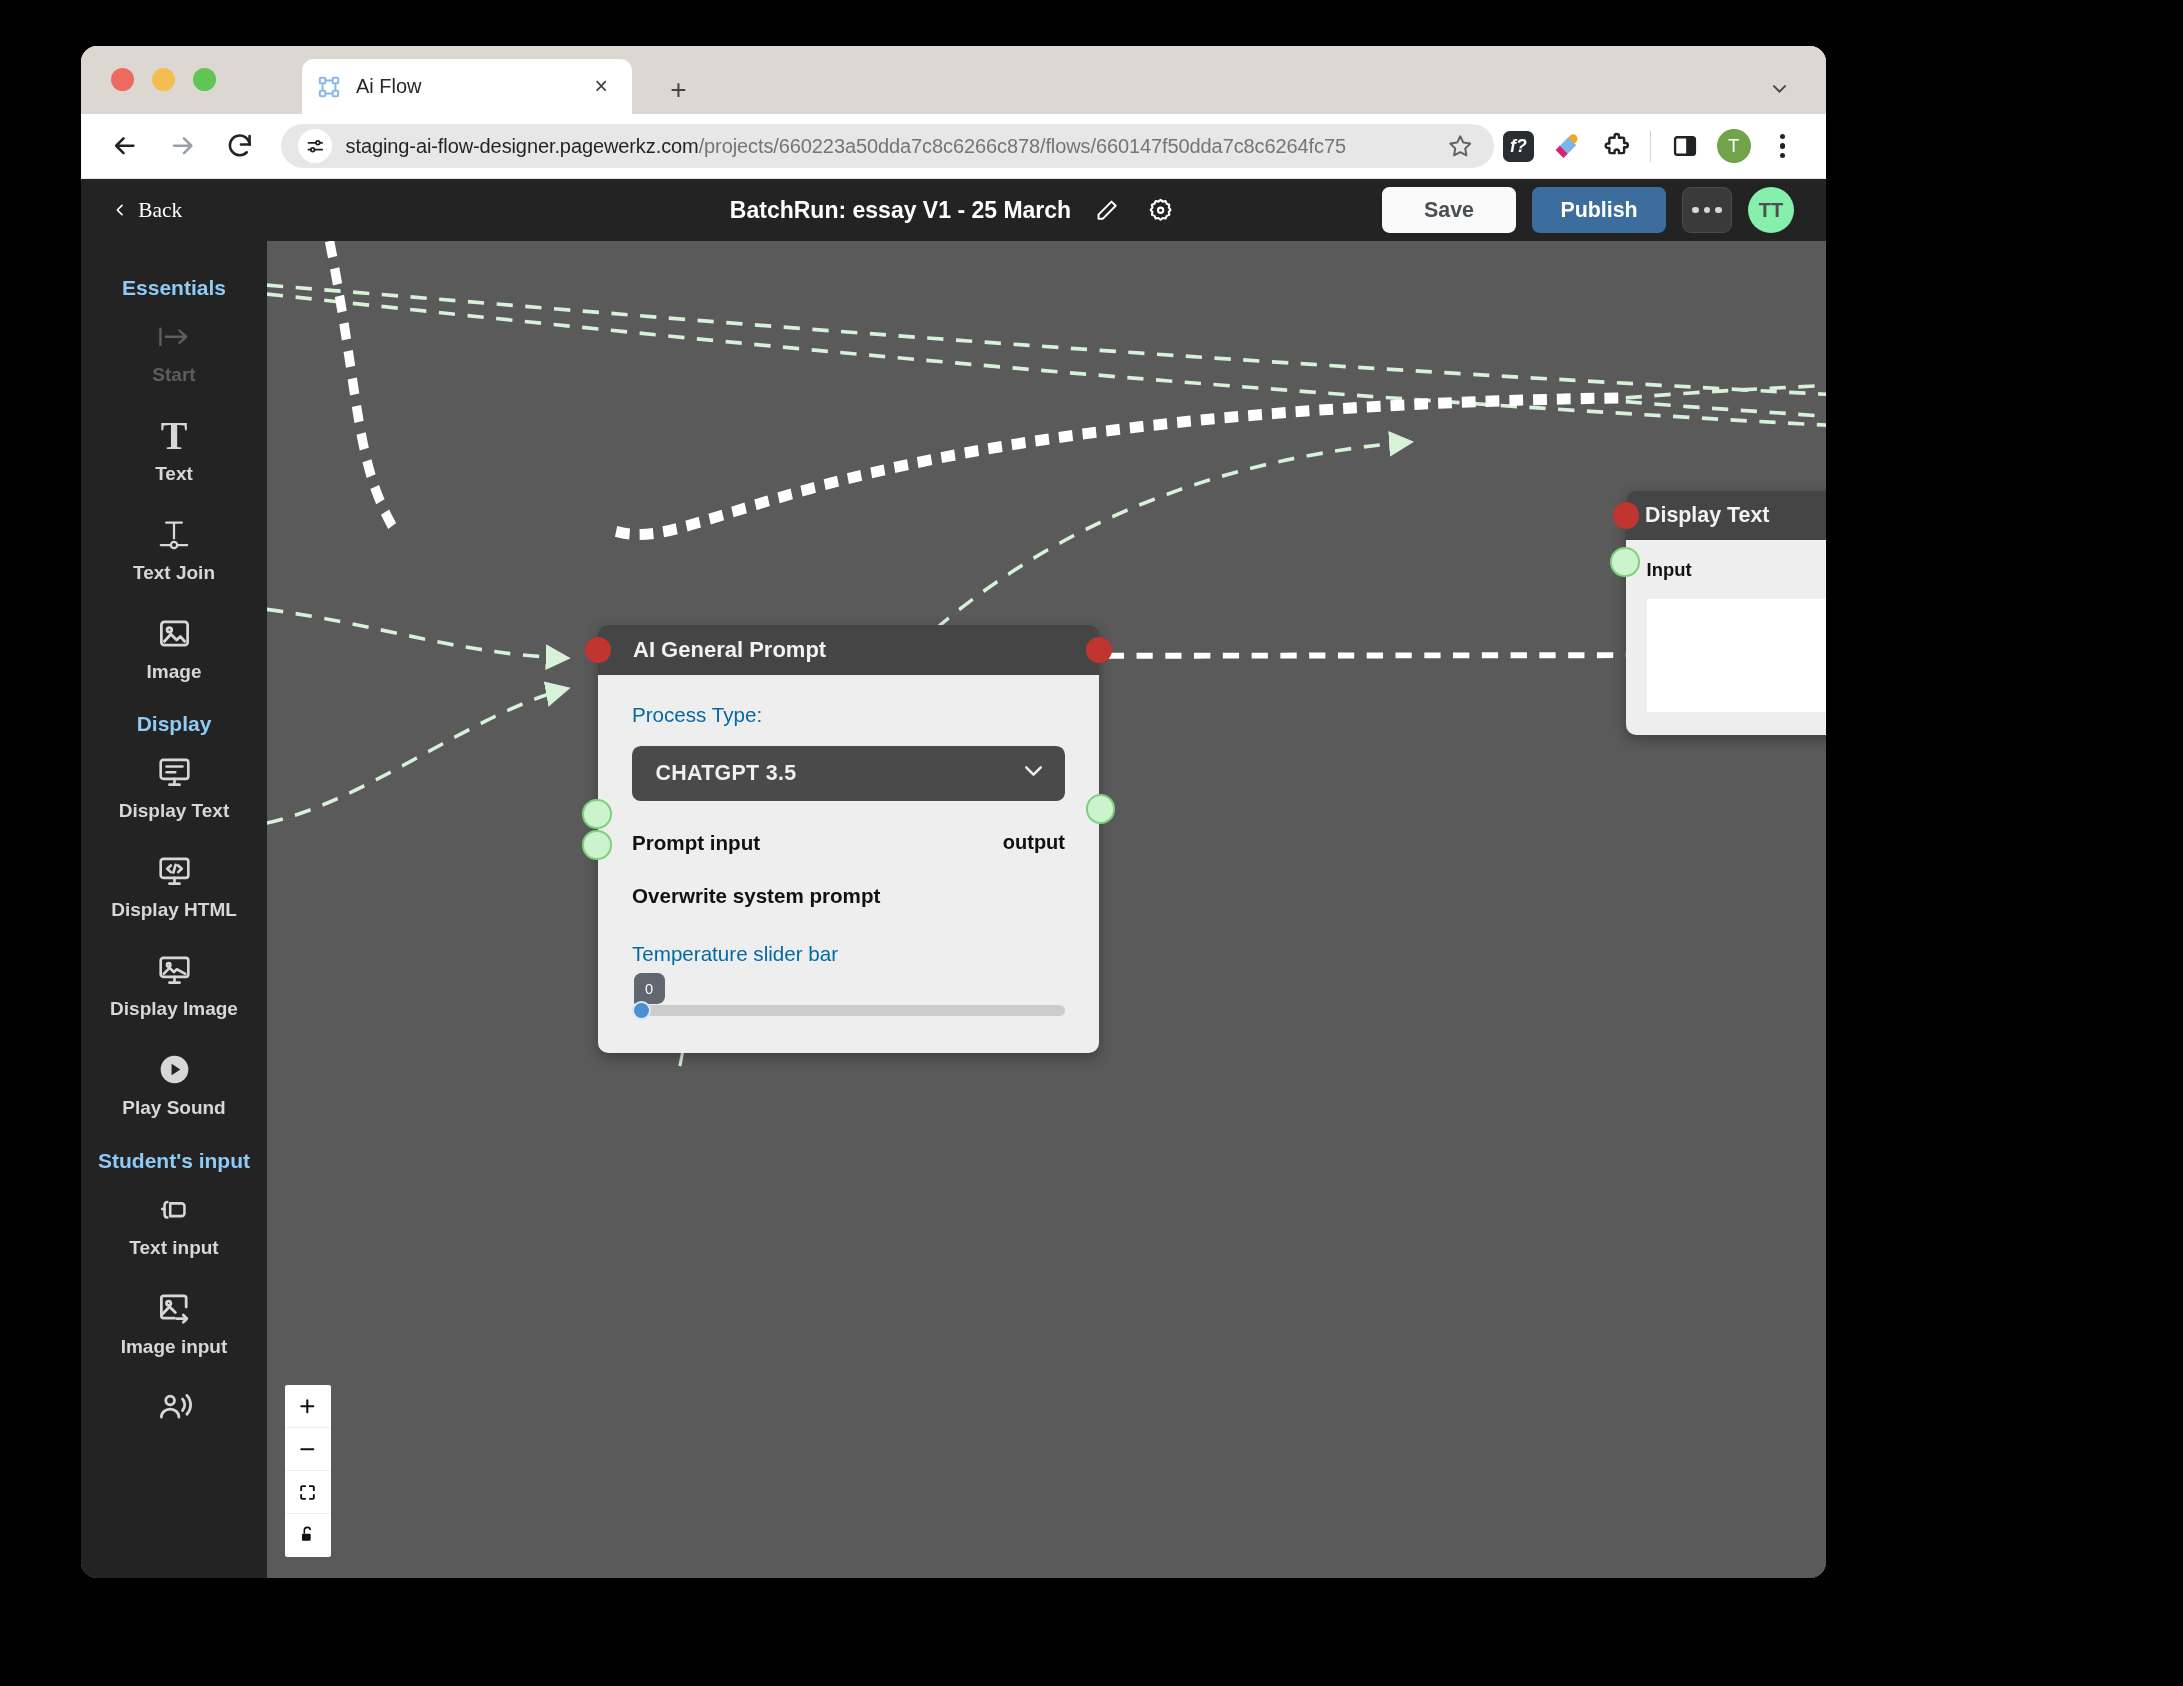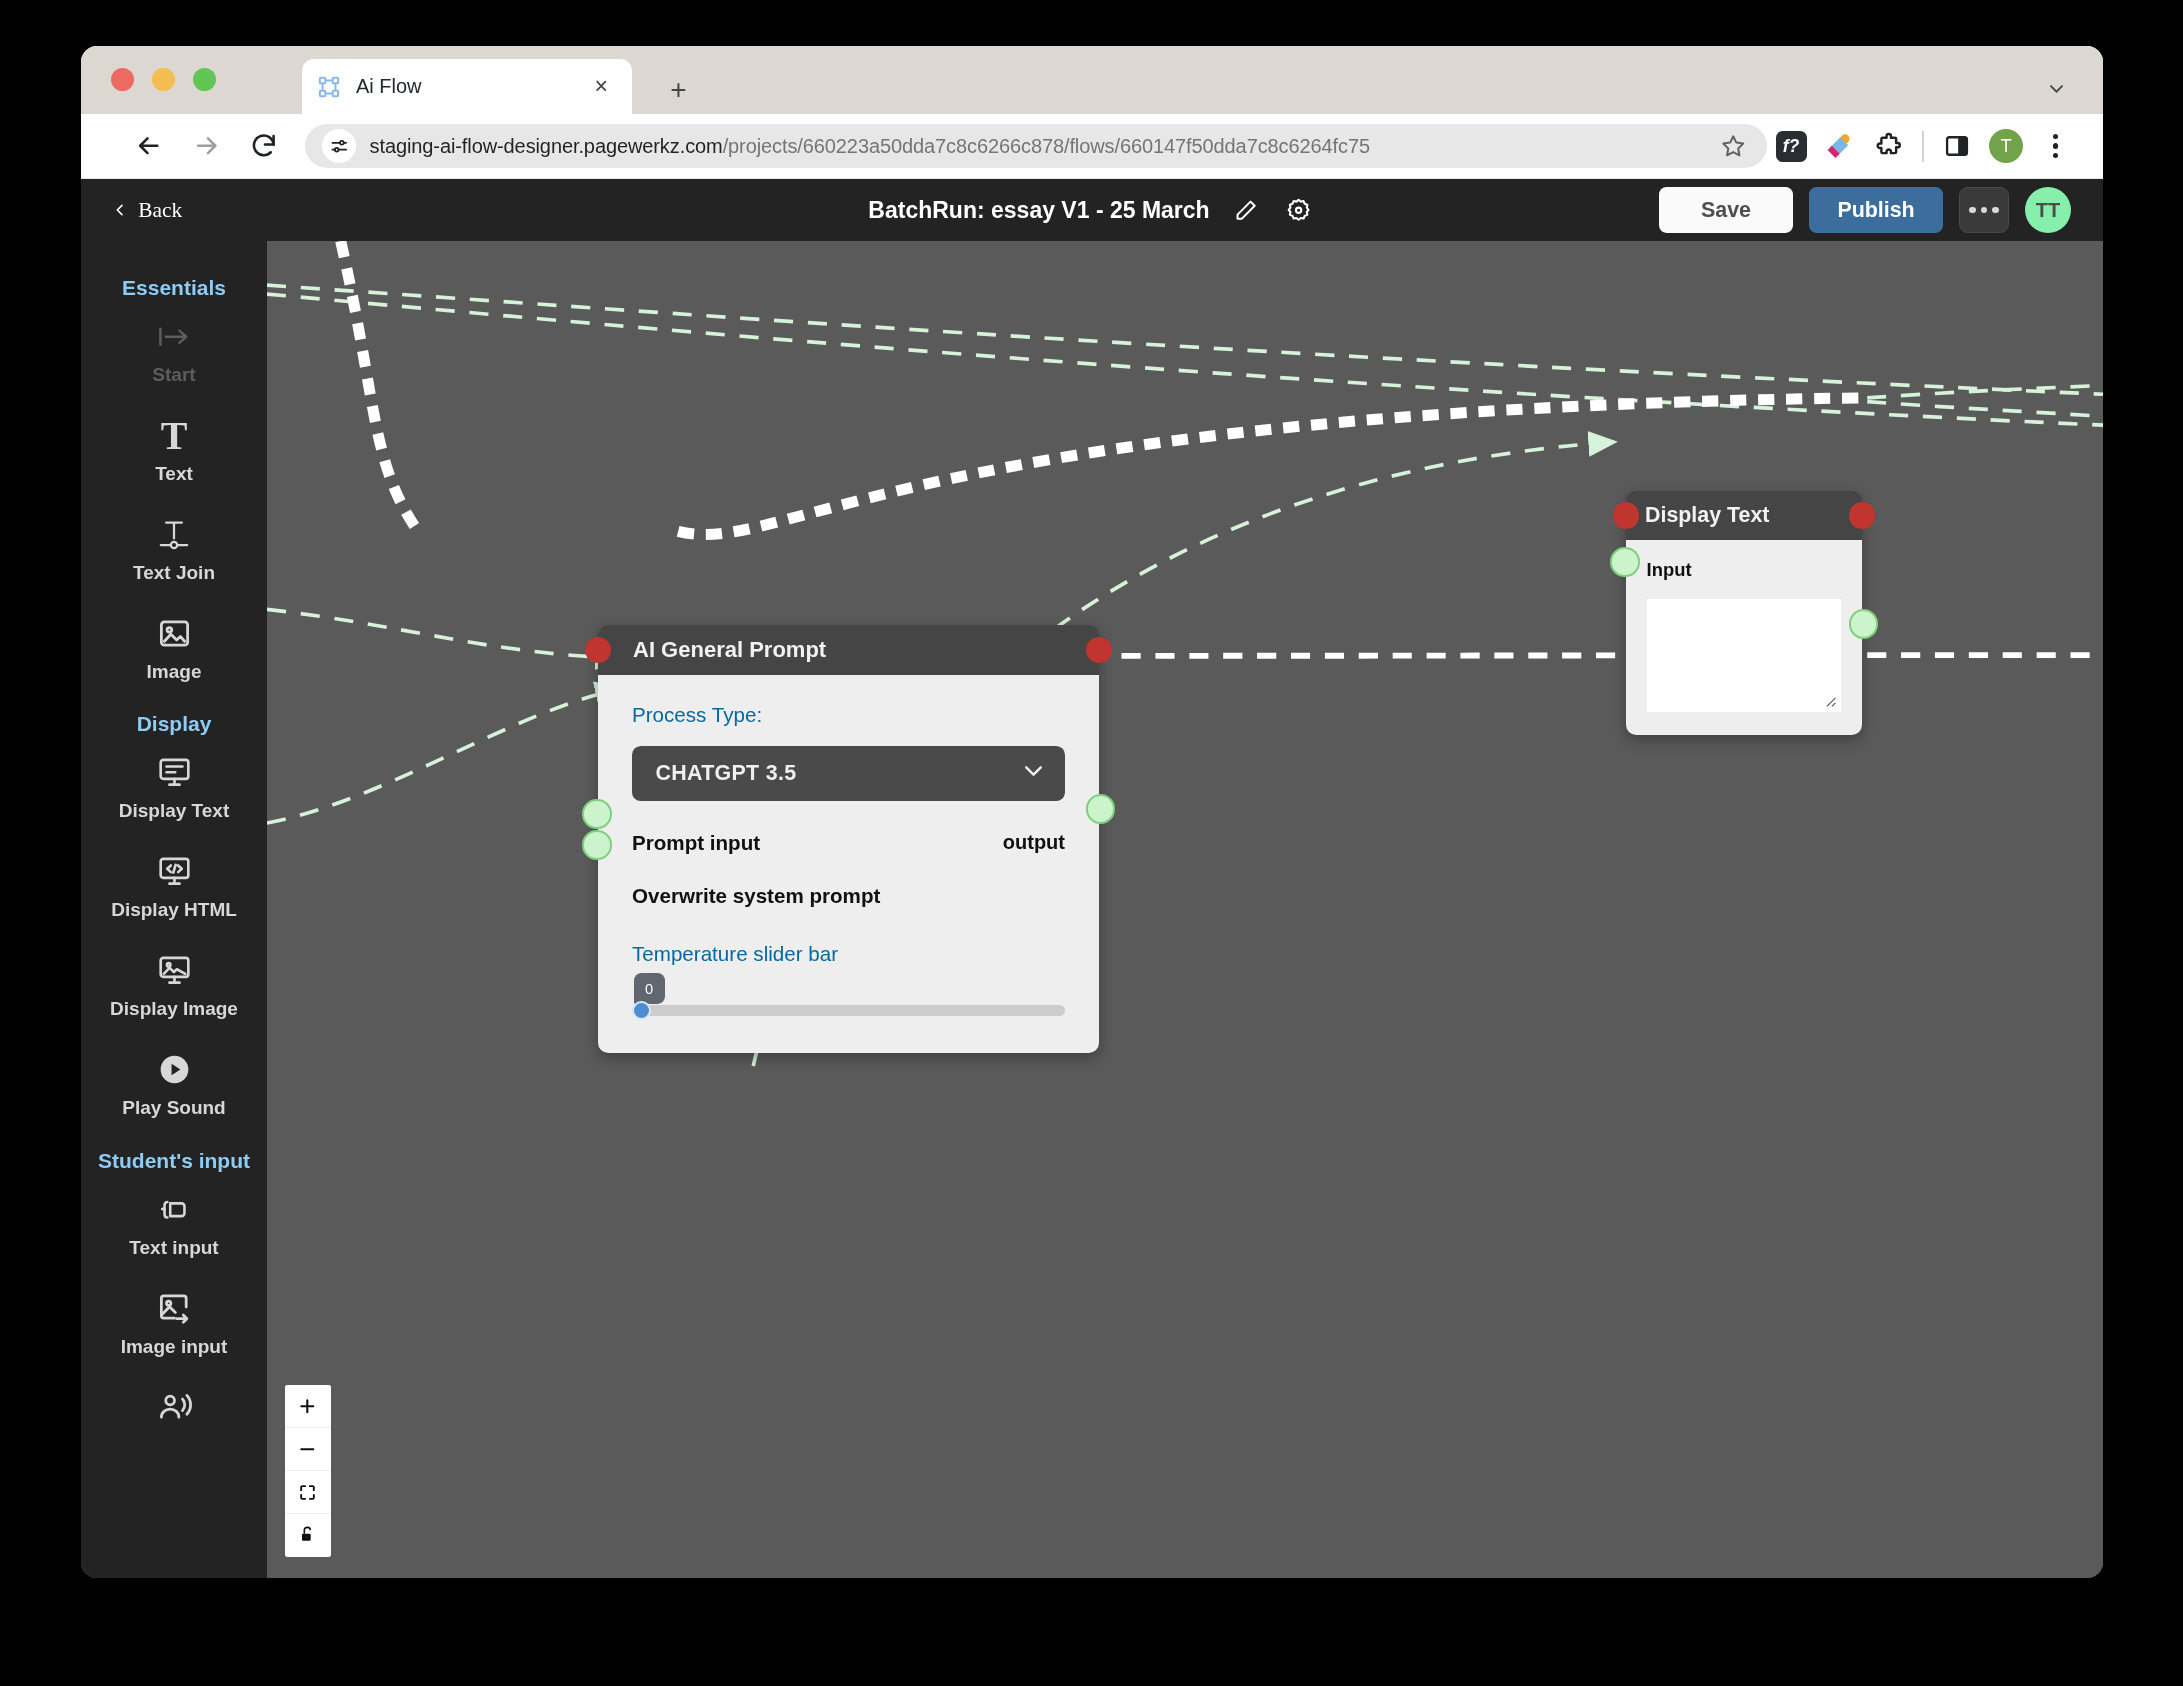--- a/index.html
+++ b/index.html
@@ -7,21 +7,21 @@
     width: 2183px; height: 1687px;
     background: #000;
     font-family: "Liberation Sans", sans-serif;
     overflow: hidden;
   }
 
   
   #browser-window {
     position: absolute;
     left: 81px; top: 46px;
-    width: 2022px; height: 1532px;
+    width: 1745px; height: 1532px;
     background: #ffffff;
     border-radius: 16px;
     overflow: hidden;
     box-shadow: 0 13.3px 44px rgba(0,0,0,.55);
   }
 
   
   #tab-strip {
     position: relative;
     height: 68px;
@@ -72,21 +72,21 @@
     display: flex; align-items: center; justify-content: center;
     color: #41464b;
   }
 
   
   #browser-toolbar {
     position: relative;
     height: 65px;
     background: #ffffff;
     border-bottom: 1.5px solid #e4e4e4;
-    display: flex; align-items: center; padding-left: 24px;
+    display: flex; align-items: center;
   }
   .nav-btn {
     width: 44px; height: 44px; margin-left: 13.3px;
     display: flex; align-items: center; justify-content: center;
     color: #1f2326;
   }
   #nav-back { margin-left: 22px; }
   #nav-forward { color: #9aa0a6; }
 
   #omnibox {

